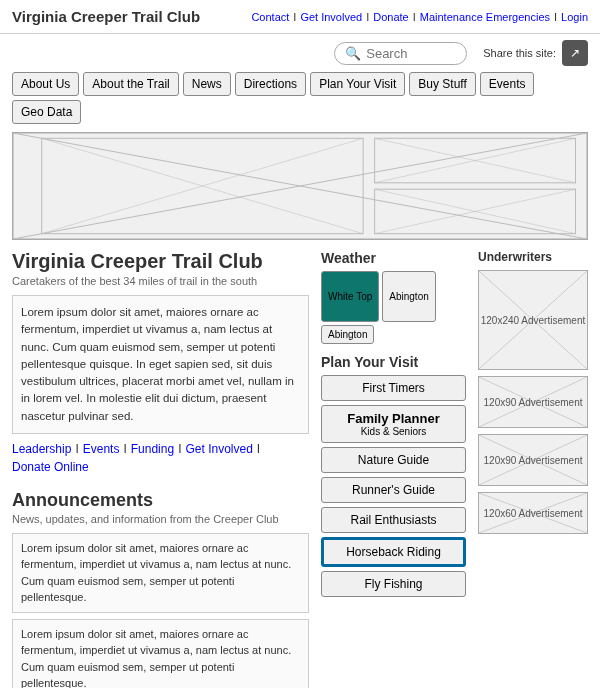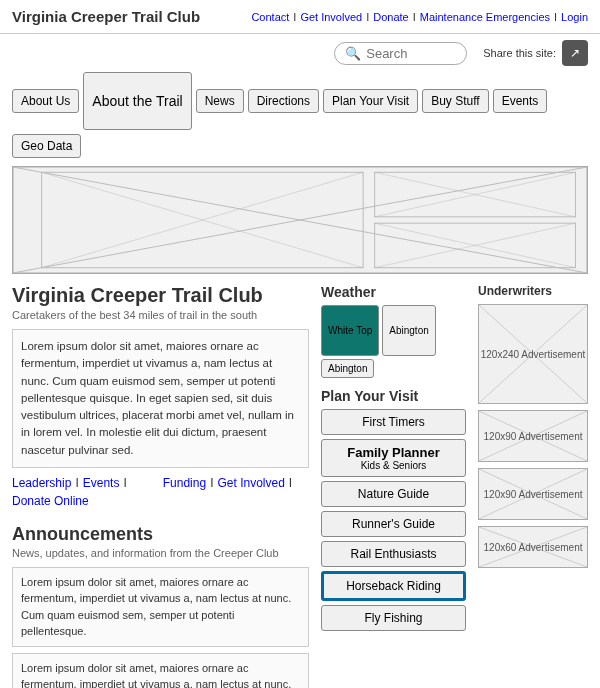--- a/index.html
+++ b/index.html
@@ -30,21 +30,21 @@
     <input type="text" style="border: none; outline: none; font-size: 13px; width: 90px;" placeholder="Search">
   </div>
   <div style="display:flex; align-items:center; gap:6px;">
     <span style="font-size:11px;">Share this site:</span>
     <div style="width:26px; height:26px; background:#555; border-radius:4px; display:flex; align-items:center; justify-content:center; color:#fff; font-size:12px; cursor:pointer;">↗</div>
   </div>
 </div>
 
 <div style="display:flex; align-items:center; padding:0 12px 8px 12px; gap:4px; flex-wrap:wrap;">
   <button class="nav-btn" style="border:1px solid #888; border-radius:3px; padding:4px 8px; font-size:12px; background:#f0f0f0; cursor:pointer;">About Us</button>
-  <button class="nav-btn" style="border:1px solid #888; border-radius:3px; padding:20px 8px; font-size:14px; background:#f0f0f0; cursor:pointer;">About the Trail</button>
+  <button class="nav-btn" style="border:1px solid #888; border-radius:3px; padding:4px 8px; font-size:12px; background:#f0f0f0; cursor:pointer;">About the Trail</button>
   <button class="nav-btn" style="border:1px solid #888; border-radius:3px; padding:4px 8px; font-size:12px; background:#f0f0f0; cursor:pointer;">News</button>
   <button class="nav-btn" style="border:1px solid #888; border-radius:3px; padding:4px 8px; font-size:12px; background:#f0f0f0; cursor:pointer;">Directions</button>
   <button class="nav-btn" style="border:1px solid #888; border-radius:3px; padding:4px 8px; font-size:12px; background:#f0f0f0; cursor:pointer;">Plan Your Visit</button>
   <button class="nav-btn" style="border:1px solid #888; border-radius:3px; padding:4px 8px; font-size:12px; background:#f0f0f0; cursor:pointer;">Buy Stuff</button>
   <button class="nav-btn" style="border:1px solid #888; border-radius:3px; padding:4px 8px; font-size:12px; background:#f0f0f0; cursor:pointer;">Events</button>
   <button class="nav-btn" style="border:1px solid #888; border-radius:3px; padding:4px 8px; font-size:12px; background:#f0f0f0; cursor:pointer;">Geo Data</button>
 </div>
 
 <div style="margin:0 12px 10px 12px; border:1px solid #aaa; height:108px; background:#f5f5f5; position:relative; overflow:hidden;">
   <svg width="100%" height="100%" style="position:absolute;top:0;left:0;">
@@ -72,21 +72,21 @@
 
     <div style="border:1px solid #ccc; padding:8px; margin-bottom:8px; background:#fafafa; font-size:11.5px; line-height:1.5;">
       <p>Lorem ipsum dolor sit amet, maiores ornare ac fermentum, imperdiet ut vivamus a, nam lectus at nunc. Cum quam euismod sem, semper ut potenti pellentesque quisque. In eget sapien sed, sit duis vestibulum ultrices, placerat morbi amet vel, nullam in in lorem vel. In molestie elit dui dictum, praesent nascetur pulvinar sed.</p>
     </div>
 
     <div style="font-size:12px; color:#00f; margin-bottom:14px; display:flex; gap:4px; flex-wrap:wrap;">
       <a style="color:#00f; cursor:pointer; text-decoration:none;">Leadership</a>
       <span style="color:#333;">I</span>
       <a style="color:#00f; cursor:pointer; text-decoration:none;">Events</a>
       <span style="color:#333;">I</span>
-      <a style="color:#00f; cursor:pointer; text-decoration:none;margin-left:32px;">Funding</a>
+      <a style="color:#00f; cursor:pointer; text-decoration:none;">Funding</a>
       <span style="color:#333;">I</span>
       <a style="color:#00f; cursor:pointer; text-decoration:none;">Get Involved</a>
       <span style="color:#333;">I</span>
       <a style="color:#00f; cursor:pointer; text-decoration:none;">Donate Online</a>
     </div>
 
     <h2 style="font-size:18px; font-weight:bold; margin-bottom:2px;margin-top:16px;">Announcements</h2>
     <p style="font-size:11px; color:#666; margin-bottom:8px;">News, updates, and information from the Creeper Club</p>
 
     <div style="border:1px solid #ccc; padding:6px 8px; font-size:11px; line-height:1.5; margin-bottom:6px; background:#fafafa;">

